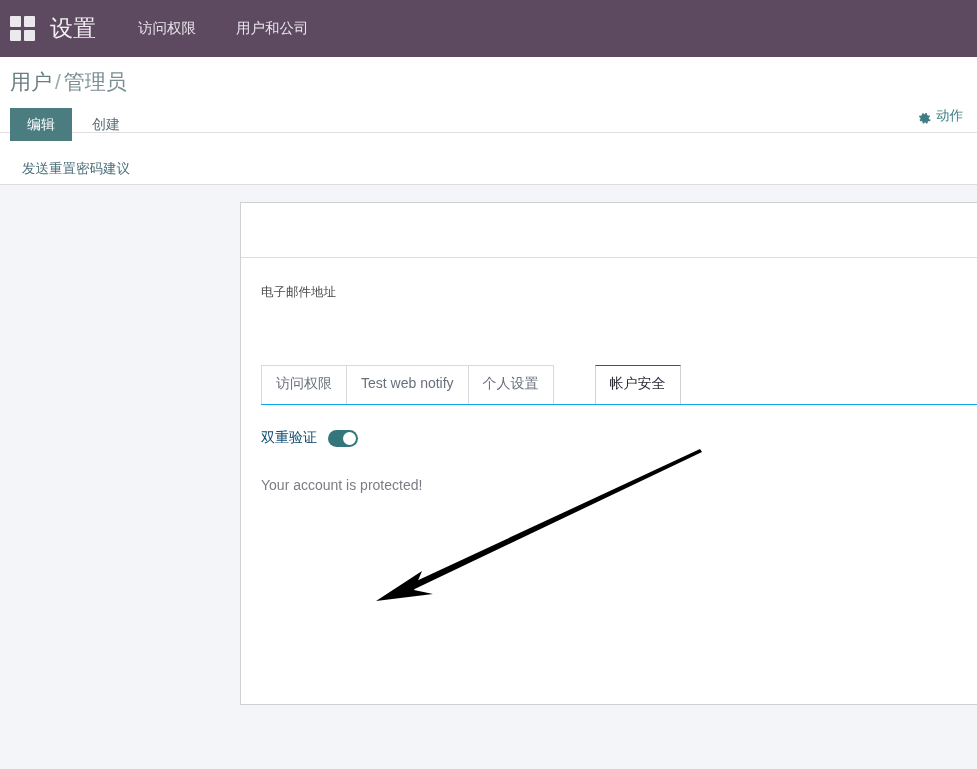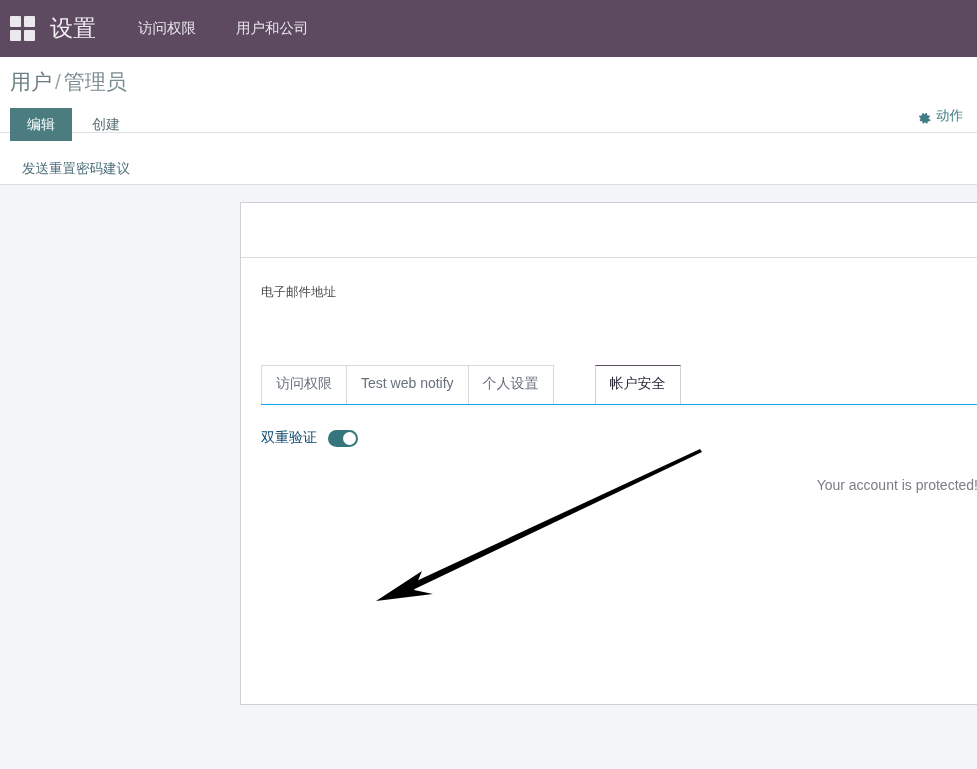--- a/index.html
+++ b/index.html
@@ -253,21 +253,20 @@
     top: 2px;
     left: 15px;
     width: 13px;
     height: 13px;
     border-radius: 50%;
     background: #ffffff;
   }
   .protected-text {
     font-size: 14px;
     color: #7c7c86;
-    text-align: right;
   }
 
   
   .annotation-arrow {
     position: absolute;
     left: 0;
     top: 0;
     width: 977px;
     height: 769px;
     pointer-events: none;

